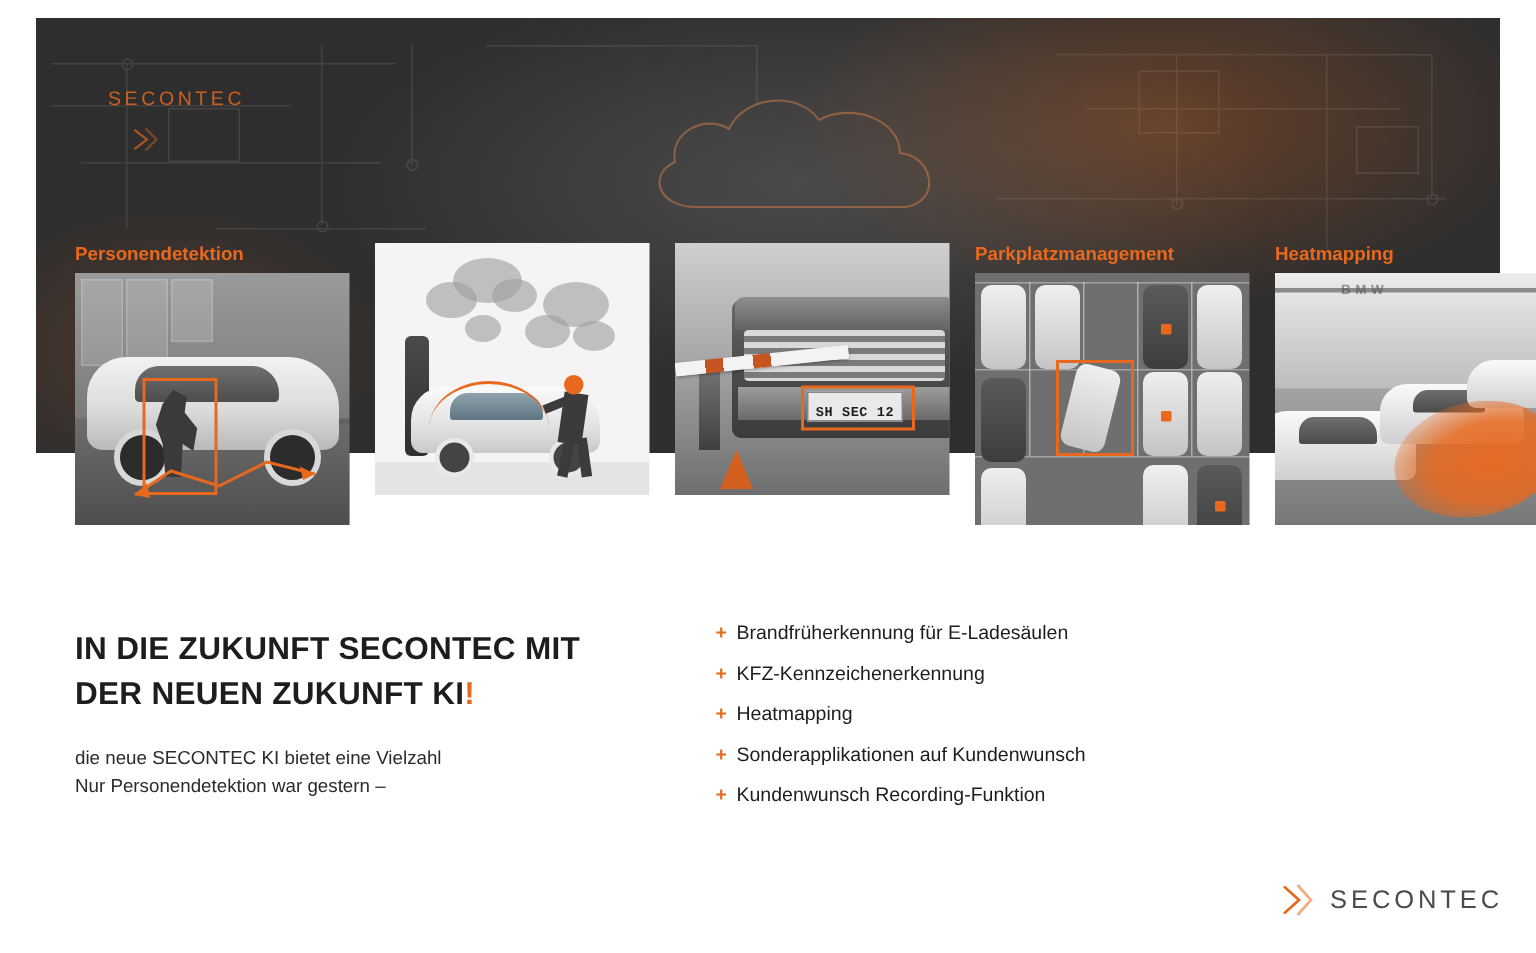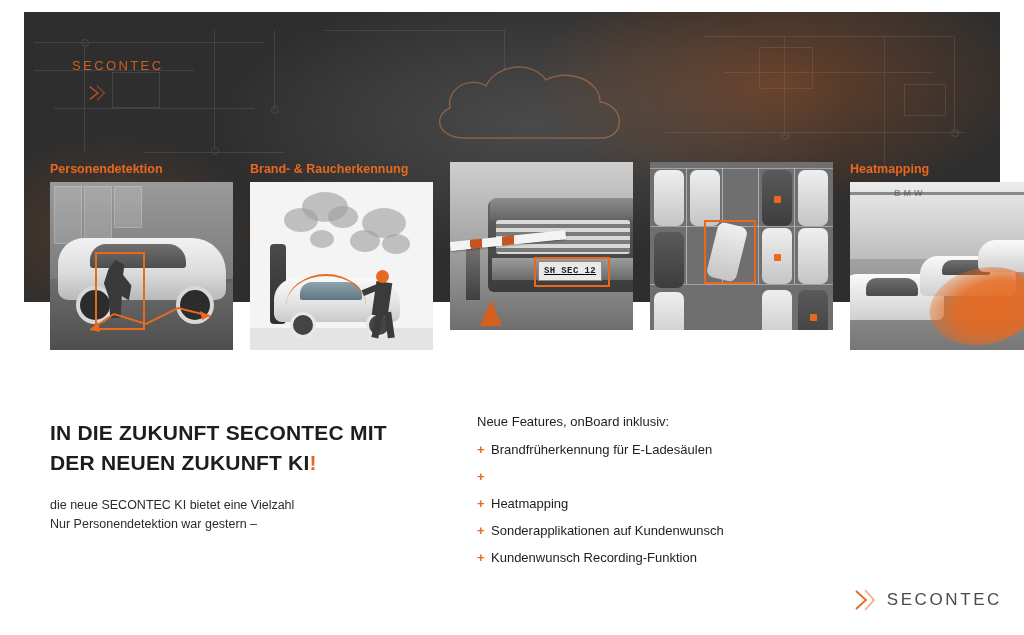--- a/index.html
+++ b/index.html
@@ -230,21 +230,21 @@
     background: linear-gradient(180deg,#8d8d8d,#646464);
     border-radius: 6px 6px 0 0;
   }
   .c3 .bumper {
     position:absolute; left:42px; top:96px; width:142px; height:22px;
     background: linear-gradient(180deg,#9d9d9d,#6a6a6a);
   }
   .c3 .plate {
     position:absolute; left:88px; top:99px; width:62px; height:18px;
     background:#e9e9e9; border:1px solid #888;
-    display:flex; align-items:center; justify-content:center;text-decoration:underline;
+    display:flex; align-items:flex-end; justify-content:center;
   }
   .c3 .plate span {
     font-family: "Liberation Mono", monospace;
     font-size: 9px; font-weight: 700; color: #1c1c1c; letter-spacing: .4px;
   }
   .c3 .plate-box {
     position:absolute; left:84px; top:95px; width:72px; height:26px;
     border:2px solid #e8691e;
   }
   .c3 .barrier {
@@ -448,21 +448,20 @@
       <div class="detect-box"></div>
       <svg class="path-svg" viewBox="0 0 183 168">
         <polyline points="40,148 64,132 96,142 128,126 160,134" fill="none" stroke="#e8691e" stroke-width="2"></polyline>
         <path d="M160 134 l-10 -5 l2 9 z" fill="#e8691e"></path>
         <path d="M40 148 l8 -8 l2 10 z" fill="#e8691e"></path>
       </svg>
     </div>
   </div>
 
   <div class="card">
-    <div class="card-title">Brand- &amp; Raucherkennung</div>
     <div class="card-img c2">
       <div class="floor"></div>
       <div class="smoke" style="left:52px; top:10px; width:46px; height:30px;"></div>
       <div class="smoke" style="left:34px; top:26px; width:34px; height:24px;"></div>
       <div class="smoke" style="left:78px; top:24px; width:30px; height:22px;"></div>
       <div class="smoke" style="left:112px; top:26px; width:44px; height:30px;"></div>
       <div class="smoke" style="left:100px; top:48px; width:30px; height:22px;"></div>
       <div class="smoke" style="left:132px; top:52px; width:28px; height:20px;"></div>
       <div class="smoke" style="left:60px; top:48px; width:24px; height:18px;"></div>
       <div class="charger"></div>
@@ -489,20 +488,21 @@
       <div class="barrier"></div>
       <div class="cone"></div>
       <div class="plate">
         <span>SH SEC 12</span>
       </div>
       <div class="plate-box"></div>
     </div>
   </div>
 
   <div class="card">
+    <div class="card-title">Parkplatzmanagement</div>
     <div class="card-img c4">
       <div class="lane" style="top:6px;"></div>
       <div class="lane" style="top:64px;"></div>
       <div class="lane" style="top:122px;"></div>
       <div class="slot-line" style="left:36px; top:6px; height:58px;"></div>
       <div class="slot-line" style="left:72px; top:6px; height:58px;"></div>
       <div class="slot-line" style="left:108px; top:6px; height:58px;"></div>
       <div class="slot-line" style="left:144px; top:6px; height:58px;"></div>
       <div class="slot-line" style="left:36px; top:64px; height:58px;"></div>
       <div class="slot-line" style="left:72px; top:64px; height:58px;"></div>
@@ -551,28 +551,28 @@
     <span>DER NEUEN ZUKUNFT KI</span><span class="ex">!</span>
   </div>
 </div>
 
 <div class="subtext">
   <div>die neue SECONTEC KI bietet eine Vielzahl</div>
   <div>Nur Personendetektion war gestern –</div>
 </div>
 
 <div class="features">
-  <div class="features-title">Neue Features, onBoard inklusiv:</div>
 
   <div class="feature-item">
     <span class="plus">+</span>
     <span>Brandfrüherkennung für E-Ladesäulen</span>
   </div>
   <div class="feature-item">
     <span class="plus">+</span>
+    <span>KFZ-Kennzeichenerkennung</span>
   </div>
   <div class="feature-item">
     <span class="plus">+</span>
     <span>Heatmapping</span>
   </div>
   <div class="feature-item">
     <span class="plus">+</span>
     <span>Sonderapplikationen auf Kundenwunsch</span>
   </div>
   <div class="feature-item">

